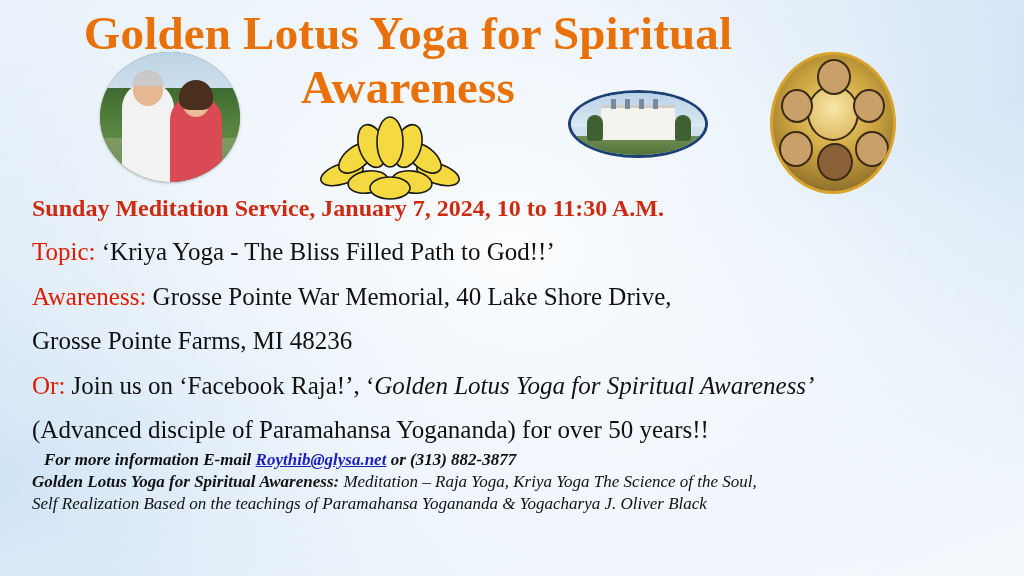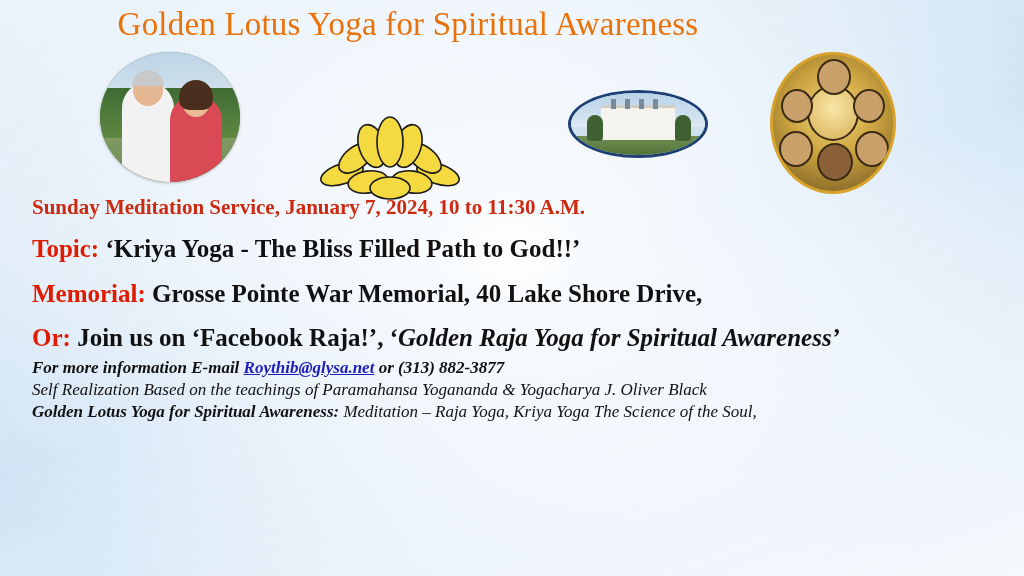--- a/index.html
+++ b/index.html
@@ -28,22 +28,22 @@
     transform: translate(-50%, -50%);
     background: radial-gradient(ellipse at center, rgba(255,255,255,0.95) 0%, rgba(255,255,255,0.55) 35%, rgba(255,255,255,0.0) 68%);
     pointer-events: none;
   }
   .title {
     position: absolute;
     top: 6px;
     left: 0;
     width: 816px;
     text-align: center;
-    font-size: 33px;
-    font-weight: normal;
+    font-size: 47px;
+    font-weight: bold;
     color: #e8710a;
     letter-spacing: 0.2px;
     text-shadow: 0 0 1px rgba(255,255,255,0.6);
   }
 
   
   .img-row {
     position: absolute;
     top: 52px;
     left: 0;
@@ -164,47 +164,47 @@
     position: absolute;
     left: 32px;
     top: 196px;
     width: 990px;
   }
   .line {
     line-height: 1.06;
     white-space: nowrap;
   }
   .l-sunday {
-    font-size: 21px;
+    font-size: 24px;
     font-weight: bold;
     color: #cc2a11;
     margin-bottom: 4px;
   }
   .l-major {
     font-size: 25px;
-    font-weight: bold;
+    font-weight: normal;
     color: #111111;
     margin-bottom: 1px;
     margin-top: 18px;
   }
   .lbl {
     color: #e01b00;
   }
   .ital {
     font-style: italic;
   }
   .l-small {
     font-size: 17px;
     font-weight: bold;
     font-style: italic;
     color: #111111;
     margin-top: 2px;
     line-height: 1.18;
   }
-  .l-small.first { margin-top: 6px; }
+  .l-small.first { margin-top: 6px; margin-left: 12px; }
   .link {
     color: #1d1dbb;
     text-decoration: underline;
   }
   .link-plain {
     color: #111111;
     text-decoration: underline;
   }
 </style>
 </head>
@@ -270,37 +270,39 @@
   <div class="body-text">
 
     <div class="line l-sunday">Sunday Meditation Service, January 7, 2024, 10 to 11:30 A.M.</div>
 
     <div class="line l-major">
       <span class="lbl">Topic:</span>
       <span>‘Kriya Yoga - The Bliss Filled Path to God!!’</span>
     </div>
 
     <div class="line l-major">
-      <span class="lbl">Memorial:</span>
+      <span class="lbl">Awareness:</span>
       <span>Grosse Pointe War Memorial, 40 Lake Shore Drive,</span>
     </div>
 
+    <div class="line l-major">Grosse Pointe Farms, MI 48236</div>
 
     <div class="line l-major">
       <span class="lbl">Or:</span>
-      <span>Join us on ‘Facebook Raja!’, ‘</span><span class="ital">Golden Raja Yoga for Spiritual Awareness’</span>
-    </div>
-
-
+      <span>Join us on ‘Facebook Raja!’, ‘</span><span class="ital">Golden Lotus Yoga for Spiritual Awareness’</span>
+    </div>
+
+
+    <div class="line l-major">(Advanced disciple of Paramahansa Yogananda) for over 50 years!!</div>
 
     <div class="line l-small first">
       <span>For more information E-mail </span><span class="link">Roythib@glysa.net</span><span> or (313) 882-3877</span>
     </div>
 
-    <div class="line l-small" style="font-weight:normal;">Self Realization Based on the teachings of Paramahansa Yogananda &amp; Yogacharya J. Oliver Black</div>
-
     <div class="line l-small">
       <span>Golden Lotus Yoga for Spiritual Awareness:</span><span style="font-weight:normal;"> Meditation – Raja Yoga, Kriya Yoga The Science of the Soul,</span>
     </div>
 
+    <div class="line l-small" style="font-weight:normal;">Self Realization Based on the teachings of Paramahansa Yogananda &amp; Yogacharya J. Oliver Black</div>
+
 
   </div>
 </div>
 
 </body></html>

